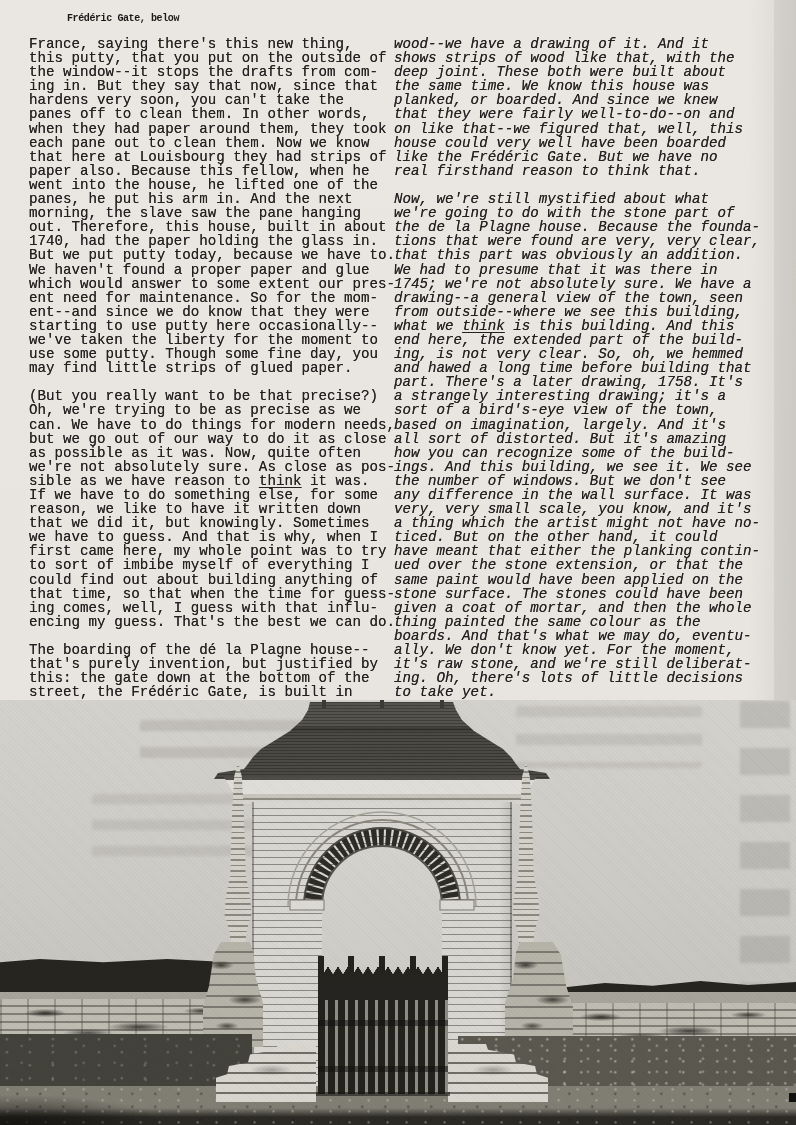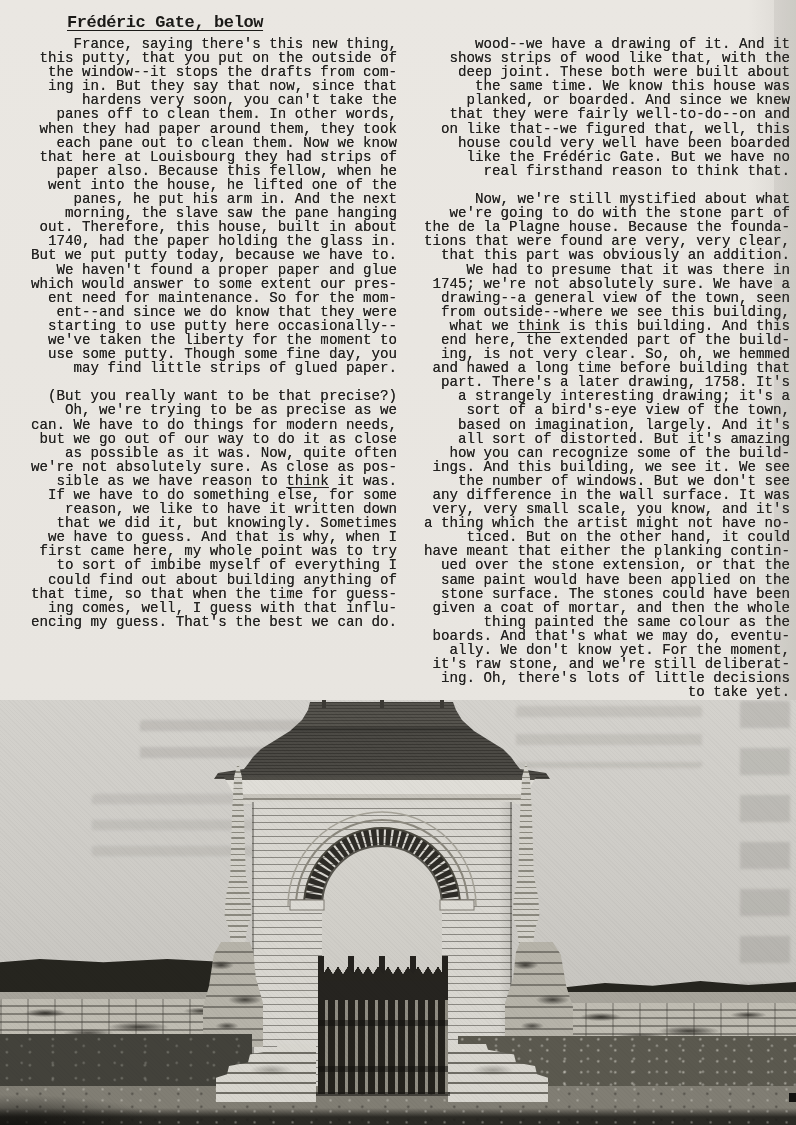--- a/index.html
+++ b/index.html
@@ -6,33 +6,33 @@
   .page{
     position:relative;width:796px;height:1125px;margin:0 auto;overflow:hidden;
     background:
       linear-gradient(90deg, rgba(0,0,0,0) 94%, rgba(60,58,52,0.10) 100%),
       linear-gradient(180deg, #eae7e2 0%, #e8e5e0 60%, #e6e3de 100%);
     font-family:"Liberation Mono","DejaVu Sans Mono",monospace;
     color:#232220;
   }
   .header{
     position:absolute;left:67px;top:13px;margin:0;
-    font-size:17px;font-weight:bold;letter-spacing:-0.4px;
-    text-decoration:underline;text-underline-offset:3px;
+    font-size:10px;font-weight:bold;letter-spacing:-0.4px;
+    text-underline-offset:3px;
     color:#1b1a18;white-space:pre;
   }
   .col{
     position:absolute;top:37px;
     font-size:14.2px;line-height:14.1px;
     white-space:pre;color:#222120;
     text-shadow:0 0 0.5px rgba(30,29,26,0.75);
   }
   .col-left{left:29px;width:368px;}
-  .col-right{left:418px;width:372px;}
-  .para{margin:0 0 14.1px 0;text-align:right;}
+  .col-right{left:394px;width:372px;font-style:italic;}
+  .para{margin:0 0 14.1px 0;}
   .para:last-child{margin-bottom:15px;}
   .u{text-decoration:underline;text-underline-offset:2px;}
 
   
   .photo{
     position:absolute;left:0;top:700px;width:796px;height:425px;overflow:hidden;
     background:linear-gradient(180deg,#d4d2cd 0%,#cdcbc6 45%,#c7c5c0 70%,#c2c0ba 100%);
   }
   .photo::after{ 
     content:"";position:absolute;inset:0;pointer-events:none;z-index:40;
@@ -173,21 +173,24 @@
 sible as we have reason to <span class="u">think</span> it was.
 If we have to do something else, for some
 reason, we like to have it written down
 that we did it, but knowingly. Sometimes
 we have to guess. And that is why, when I
 first came here, my whole point was to try
 to sort of imbibe myself of everything I
 could find out about building anything of
 that time, so that when the time for guess-
 ing comes, well, I guess with that influ-
-encing my guess. That's the best we can do.</div></div>
+encing my guess. That's the best we can do.</div><div class="para">The boarding of the dé la Plagne house--
+that's purely invention, but justified by
+this: the gate down at the bottom of the
+street, the Frédéric Gate, is built in</div></div>
   <div class="col col-right"><div class="para">wood--we have a drawing of it. And it
 shows strips of wood like that, with the
 deep joint. These both were built about
 the same time. We know this house was
 planked, or boarded. And since we knew
 that they were fairly well-to-do--on and
 on like that--we figured that, well, this
 house could very well have been boarded
 like the Frédéric Gate. But we have no
 real firsthand reason to think that.</div><div class="para">Now, we're still mystified about what

